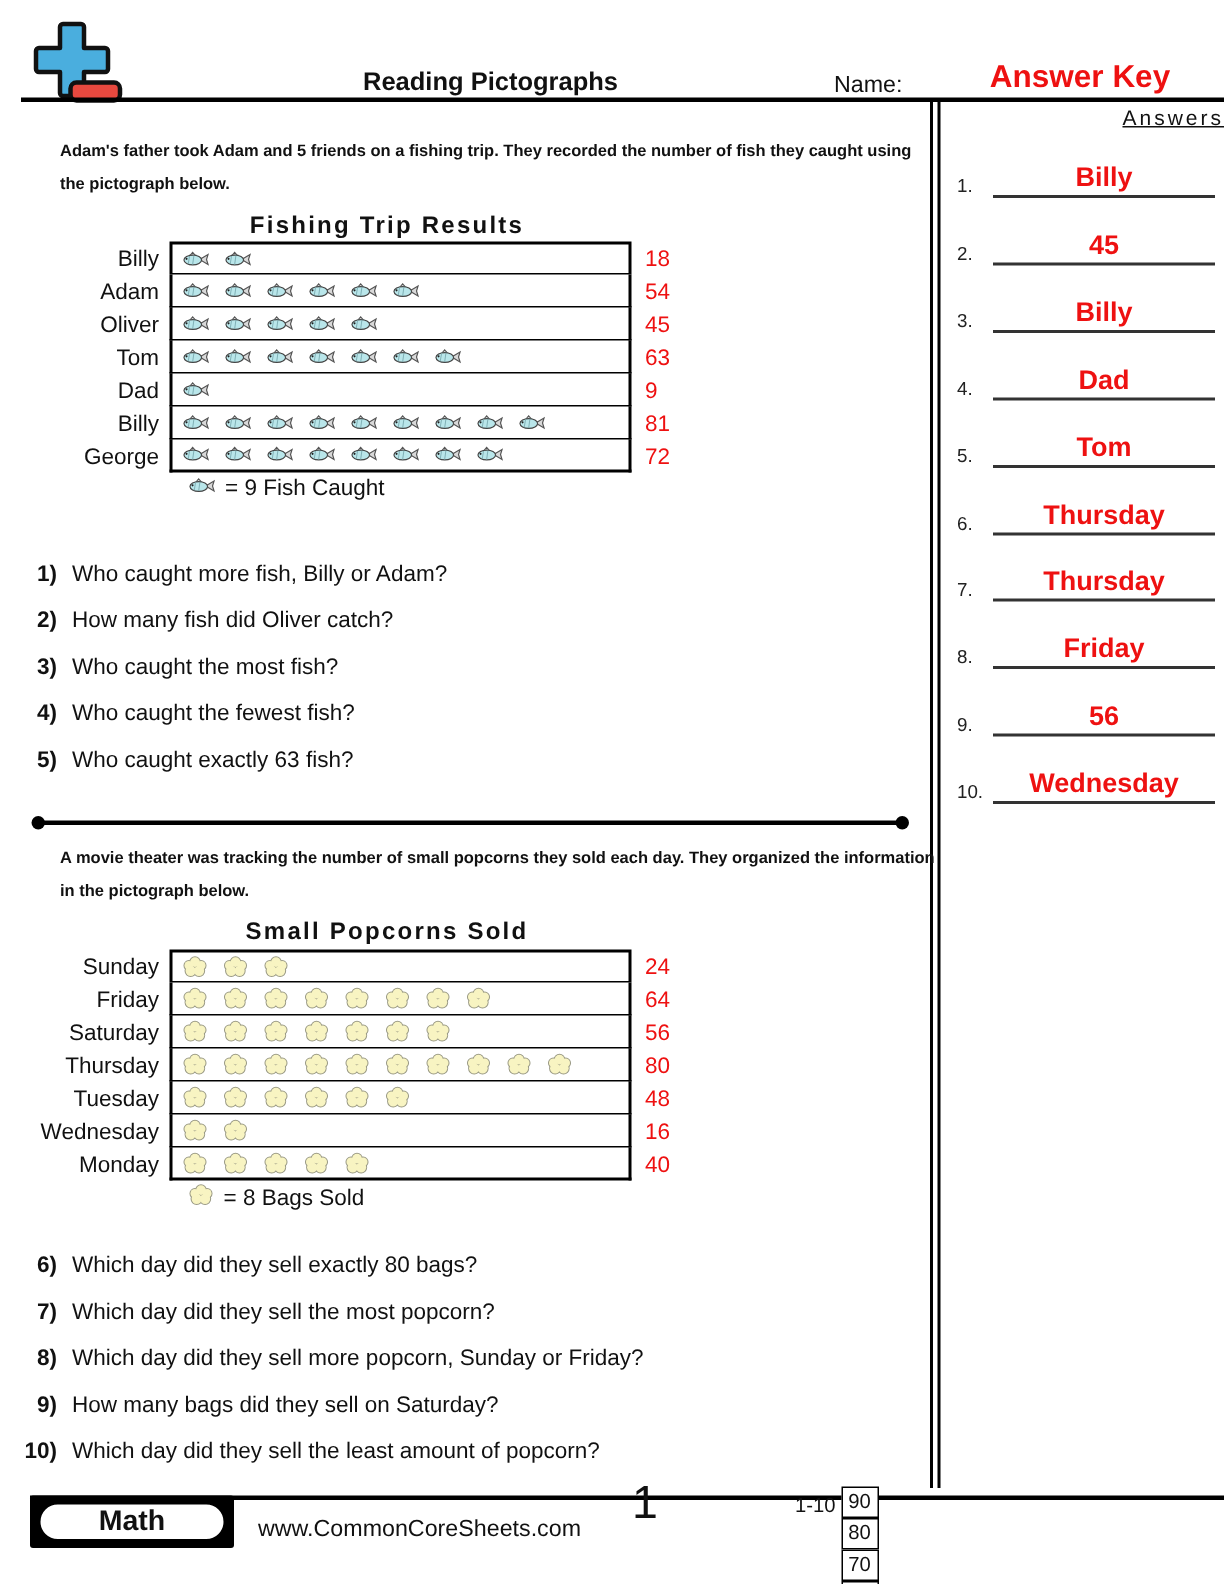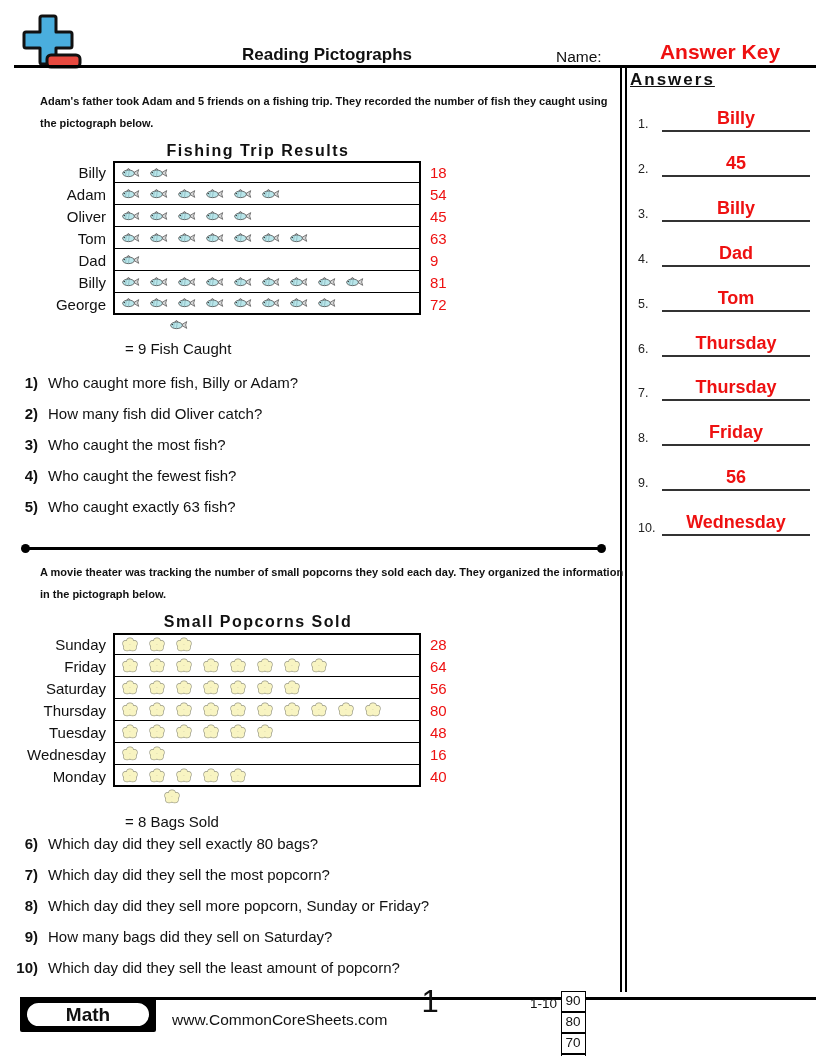--- a/index.html
+++ b/index.html
@@ -9,21 +9,21 @@
   .page { position:absolute; inset:0; }
 
   .logo { position:absolute; left:16px; top:13px; }
   .page-title { position:absolute; top:45px; left:167px; width:320px; text-align:center; font-size:17px; font-weight:bold; }
   .name-label { position:absolute; left:556px; top:48px; font-size:15.5px; }
   .answer-key { position:absolute; left:627px; top:40px; width:186px; text-align:center; font-size:21px; font-weight:bold; color:var(--red); }
   .header-rule { position:absolute; left:14px; right:0; top:65px; height:3px; background:#000; }
   .vline { position:absolute; top:68px; height:924px; width:2px; background:#000; }
   .v1 { left:620px; } .v2 { left:625px; }
 
-  .answers-heading { position:absolute; top:70px; left:630px; width:186px; text-align:left; font-size:17px; font-weight:bold; letter-spacing:2px; text-decoration:underline; }
+  .answers-heading { position:absolute; top:70px; left:630px; width:186px; text-align:right; font-size:14px; font-weight:normal; letter-spacing:2px; text-decoration:underline; }
   .ans-item { position:absolute; left:638px; width:172px; height:24px; display:flex; align-items:flex-end; }
   .ans-num { width:24px; font-size:12.5px; color:#222; padding-bottom:1px; }
   .ans-line { flex:1; border-bottom:2px solid #333; text-align:center; }
   .ans-value { font-size:18px; font-weight:bold; color:var(--red); display:inline-block; padding-bottom:1px; }
 
   .intro { position:absolute; left:40px; width:585px; font-size:11px; font-weight:bold; line-height:21.5px; }
   .i1 { top:91px; } .i2 { top:562px; }
   .chart-title { position:absolute; left:104px; width:308px; text-align:center; font-size:16px; font-weight:bold; letter-spacing:1.5px; }
   .t1 { top:142px; } .t2 { top:613px; }
 
@@ -31,21 +31,21 @@
   .p1 { top:161px; } .p2 { top:633px; }
   .p-row { display:flex; align-items:center; height:22px; }
   .p-label { width:93px; text-align:right; padding-right:7px; font-size:15px; }
   .p-box { width:308px; height:22px; display:flex; align-items:center; gap:9px; padding-left:6px;
            border-left:2.5px solid #000; border-right:2.5px solid #000; border-bottom:1.5px solid #000; }
   .p-row.first .p-box { border-top:2.5px solid #000; }
   .p-row.last  .p-box { border-bottom:2.5px solid #000; }
   .p-value { padding-left:9px; font-size:15px; color:var(--red); }
   .pict-icon { flex:0 0 auto; }
 
-  .pkey { position:absolute; left:125px; display:flex; align-items:center; gap:6px; font-size:15px;flex-direction:column; }
+  .pkey { position:absolute; left:125px; display:flex; align-items:center; gap:6px; font-size:15px; }
   .k1 { top:317px; } .k2 { top:789px; }
 
   .question { position:absolute; left:15px; width:585px; display:flex; font-size:15px; }
   .qnum { width:33px; text-align:right; font-weight:bold; padding-right:10px; flex:0 0 auto; }
 
   .divider { position:absolute; left:25px; top:547px; width:577px; height:3px; background:#000; }
   .dot { position:absolute; width:9px; height:9px; border-radius:50%; background:#000; top:-3px; }
   .dl { left:-4px; } .dr { right:-4px; }
 
   .footer-rule { position:absolute; left:20px; right:0; top:997px; height:2.5px; background:#000; }
@@ -558,21 +558,21 @@
             </g>
             <g fill="#f8f4c2">
               <circle cx="10" cy="4.6" r="3.6"></circle>
               <circle cx="5.4" cy="7" r="3.2"></circle>
               <circle cx="14.6" cy="7" r="3.2"></circle>
               <circle cx="6.8" cy="11" r="3.8"></circle>
               <circle cx="13" cy="11" r="3.8"></circle>
             </g>
           </svg>
         </span>
-        <span class="p-value">28</span>
+        <span class="p-value">24</span>
       </div>
       <div class="p-row">
         <span class="p-label">Friday</span>
         <span class="p-box">
           <svg class="pict-icon" width="18" height="15" viewBox="0 0 20 16">
             <g fill="none" stroke="#9a9a85" stroke-width="1.5">
               <circle cx="10" cy="4.6" r="3.6"></circle>
               <circle cx="5.4" cy="7" r="3.2"></circle>
               <circle cx="14.6" cy="7" r="3.2"></circle>
               <circle cx="6.8" cy="11" r="3.8"></circle>

